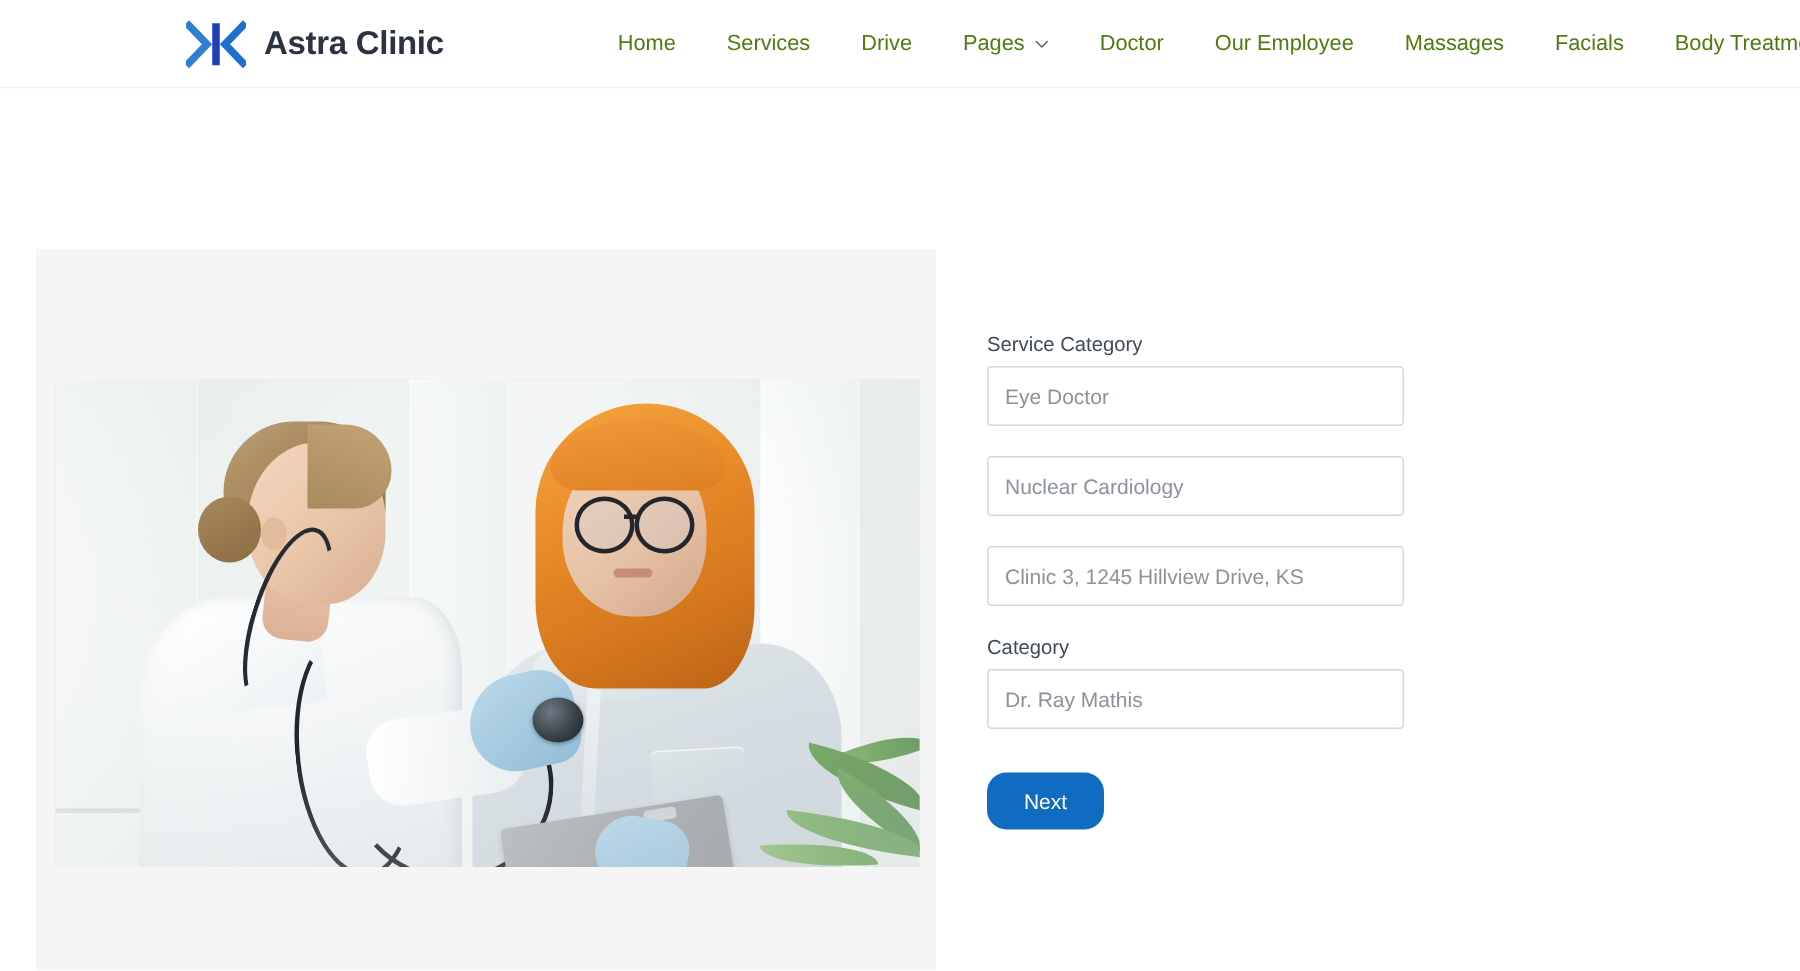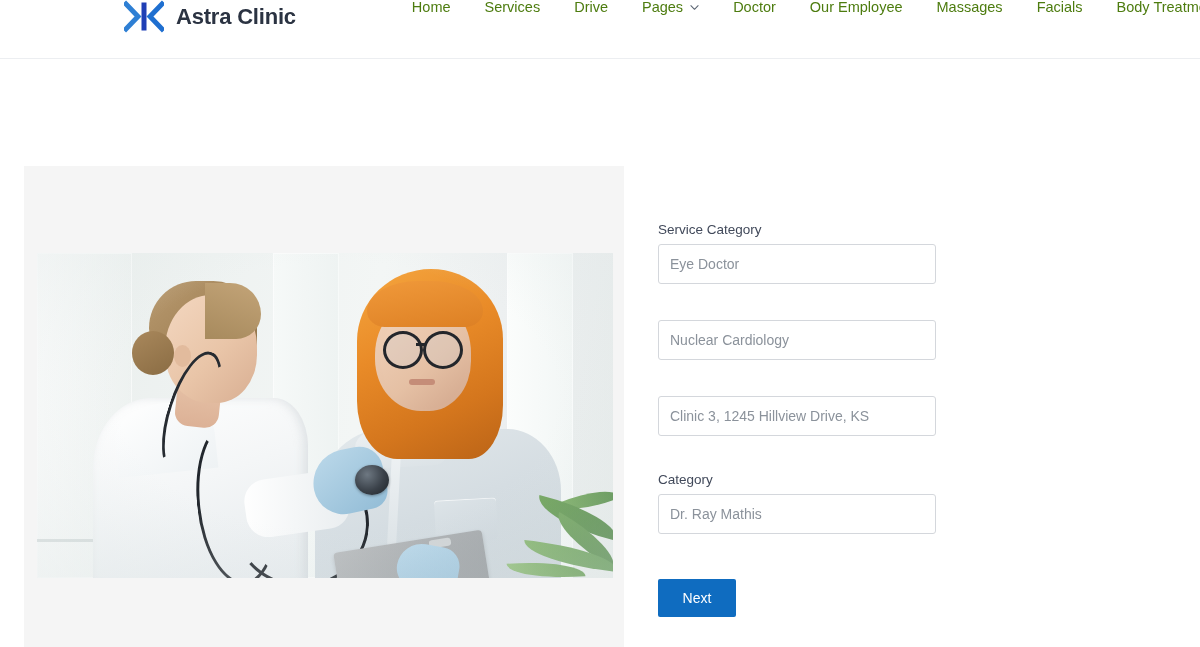--- a/index.html
+++ b/index.html
@@ -17,21 +17,21 @@
     -webkit-font-smoothing: antialiased;
   }
 
   
   .site-header {
     height: 59px;
     box-sizing: border-box;
     background: #ffffff;
     border-bottom: 1px solid #eceef1;
     display: flex;
-    align-items: flex-start;
+    align-items: center;
     padding: 0 16px 0 0;
     position: relative;
   }
   .brand {
     display: flex;
     align-items: center;
     gap: 12px;
     margin-left: 124px;
     text-decoration: none;
   }
@@ -374,21 +374,21 @@
     pointer-events: none;
   }
 
   
   .form-panel {
     margin-left: 34px;
     padding-top: 56px;
     width: 278px;
     flex: 0 0 auto;
   }
-  .field { margin-bottom: 36px; }
+  .field { margin-bottom: 20px; }
   .field-label {
     display: block;
     font-size: 13.5px;
     color: #41495a;
     margin-bottom: 6px;
     line-height: 1.2;
   }
   .req-mark {
     color: #41495a;
     border-bottom: 1px dotted #9aa2ad;
@@ -415,21 +415,21 @@
     display: inline-flex;
     align-items: center;
     justify-content: center;
     width: 78px;
     height: 38px;
     background: #0f6cc0;
     color: #ffffff;
     font-family: "Liberation Sans", sans-serif;
     font-size: 14px;
     border: none;
-    border-radius: 2px;
+    border-radius: 13px;
     cursor: pointer;
   }
 </style>
 </head>
 <body>
 
 <header class="site-header">
 
   <a class="brand" href="#">
     <span class="brand-mark">

